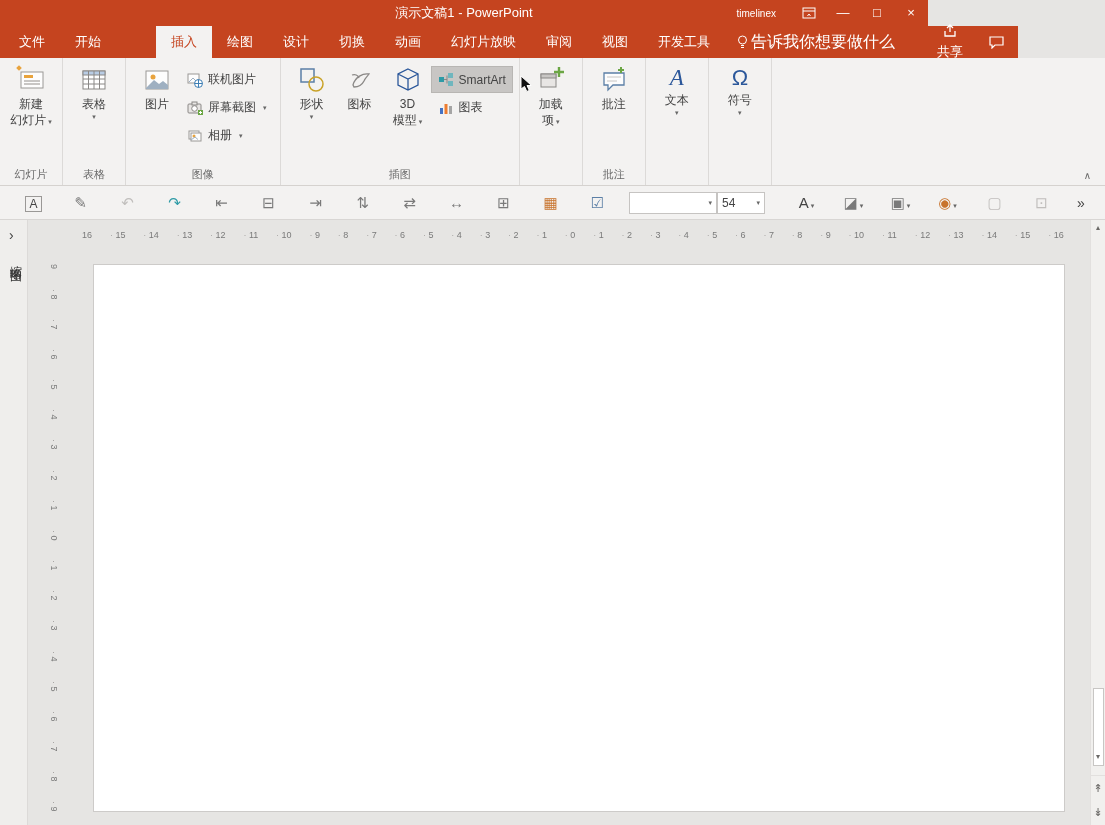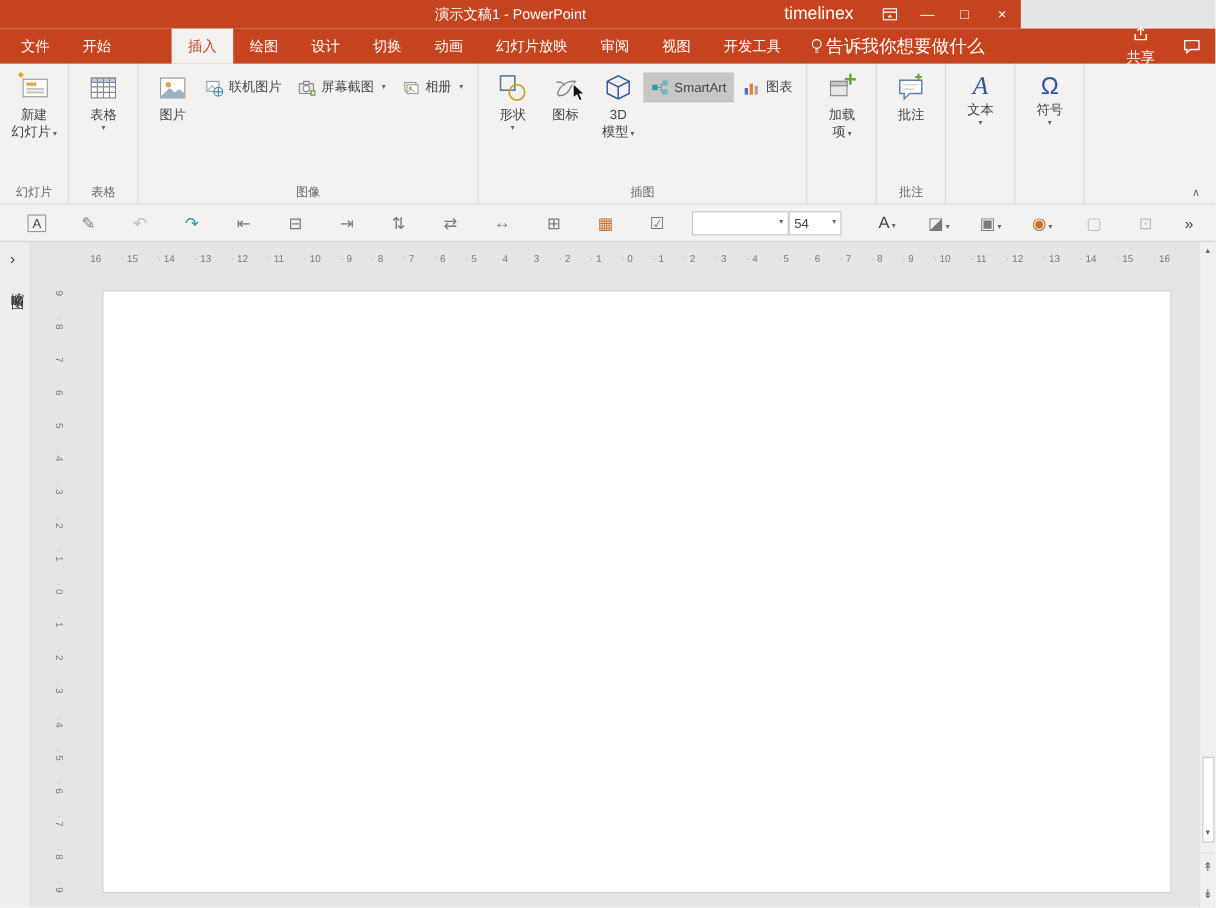--- a/index.html
+++ b/index.html
@@ -9,42 +9,42 @@
     font-family: "Liberation Sans", "DejaVu Sans", sans-serif;
     background: #E6E5E3;
     overflow: hidden;
     color: #444;
   }
 
   
   .titlebar { position:absolute; left:0; top:0; width:928px; height:26px; background:#C5441F; color:#fff; }
   .tb-title { position:absolute; left:0; right:0; top:0; height:26px; line-height:26px; text-align:center; font-size:13px; }
   .tb-right { position:absolute; right:0; top:0; height:26px; display:flex; align-items:center; }
-  .tb-user { font-size:16px; margin-right:16px; }
+  .tb-user { font-size:10px; margin-right:16px; }
   .tb-iconbtn { width:34px; height:26px; display:flex; align-items:center; justify-content:center; }
   .tb-btn { width:34px; height:26px; text-align:center; line-height:26px; font-size:13px; }
 
   
-  .tabsrow { position:absolute; left:0; top:26px; width:1105px; height:32px; background:#C5441F; color:#fff; display:flex; align-items:flex-end; padding-left:4px; }
+  .tabsrow { position:absolute; left:0; top:26px; width:1018px; height:32px; background:#C5441F; color:#fff; display:flex; align-items:flex-end; padding-left:4px; }
   .tab { height:32px; line-height:32px; padding:0 15px; font-size:13px; white-space:nowrap; }
   .tab.selected { background:#F3F2F1; color:#C5441F;margin-left:40px; }
   .tellme { height:32px; display:flex; align-items:center; gap:3px; padding:0 12px; font-size:16px; white-space:nowrap; }
   .tabs-right { margin-left:auto; display:flex; align-items:center; height:32px; }
   .share { display:flex; align-items:center; gap:6px; font-size:13px; padding:0 12px;flex-direction:column; }
   .comment-top { padding:0 14px; display:flex; align-items:center; }
 
   
   .ribbon { position:absolute; left:0; top:58px; width:1105px; height:128px; background:#F3F2F1; border-bottom:1px solid #D5D2CF; display:flex; align-items:stretch; }
   .rgroup { position:relative; padding:4px 7px 20px 7px; border-right:1px solid #DCDAD8; display:flex; align-items:flex-start; }
   .rgroup-label { position:absolute; bottom:3px; left:0; right:0; text-align:center; font-size:11px; color:#696969; white-space:nowrap; }
   .bigbtn { display:flex; flex-direction:column; align-items:center; min-width:48px; padding:3px 3px; font-size:12px; color:#444; gap:2px; }
   .bigbtn .lbl { line-height:14px; text-align:center; white-space:nowrap; }
   .caret { font-size:7px; color:#666; line-height:8px; margin-left:2px; }
   .caret.stack { margin:0; }
-  .smallcol { display:flex; gap:3px; padding-top:5px; }
+  .smallcol { display:flex; flex-direction:column; gap:3px; padding-top:5px; }
   .smallbtn { display:flex; align-items:center; gap:5px; font-size:12px; color:#444; height:25px; padding:0 6px; white-space:nowrap; }
   .highlight { background:#C8C6C4; outline:1px solid #B8B6B3; }
   .ribbon-collapse { position:absolute; right:14px; bottom:4px; font-size:10px; color:#696969; }
   .serif-a { font-family:"Liberation Serif", serif; font-style:italic; font-size:23px; color:#2B579A; line-height:26px; }
   .omega { font-size:22px; color:#2B579A; line-height:26px; }
 
   
   .qatrow { position:absolute; left:0; top:186px; width:1105px; height:34px; background:#F3F2F1; border-bottom:1px solid #D8D6D4; display:flex; align-items:center; padding:0 10px; }
   .qi { width:47px; text-align:center; font-size:15px; color:#7A7A7A; white-space:nowrap; }
   .qi .caret { font-size:7px; }

